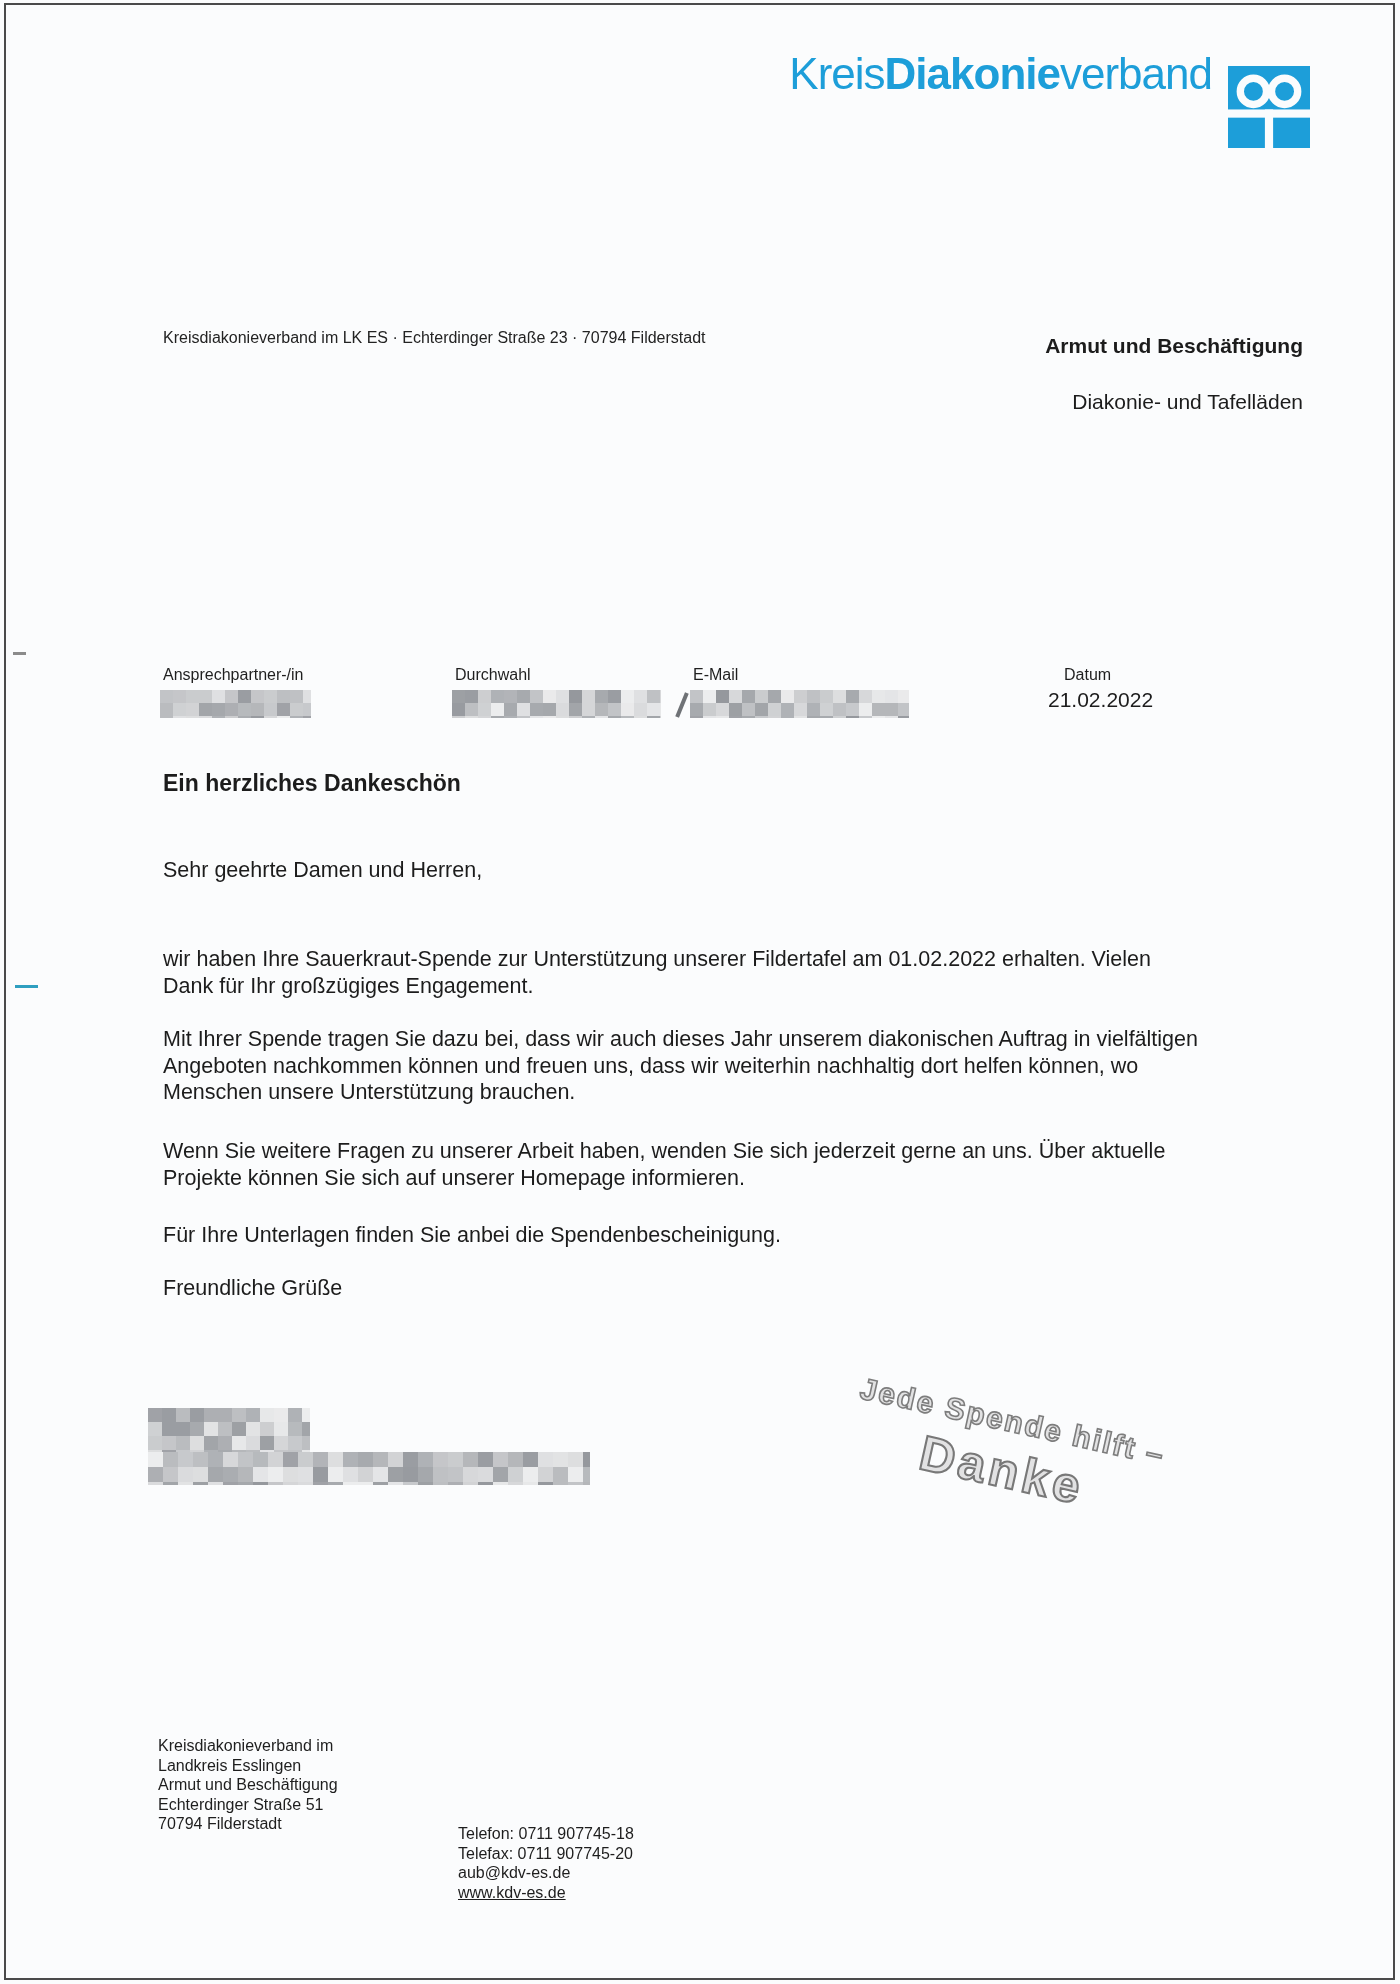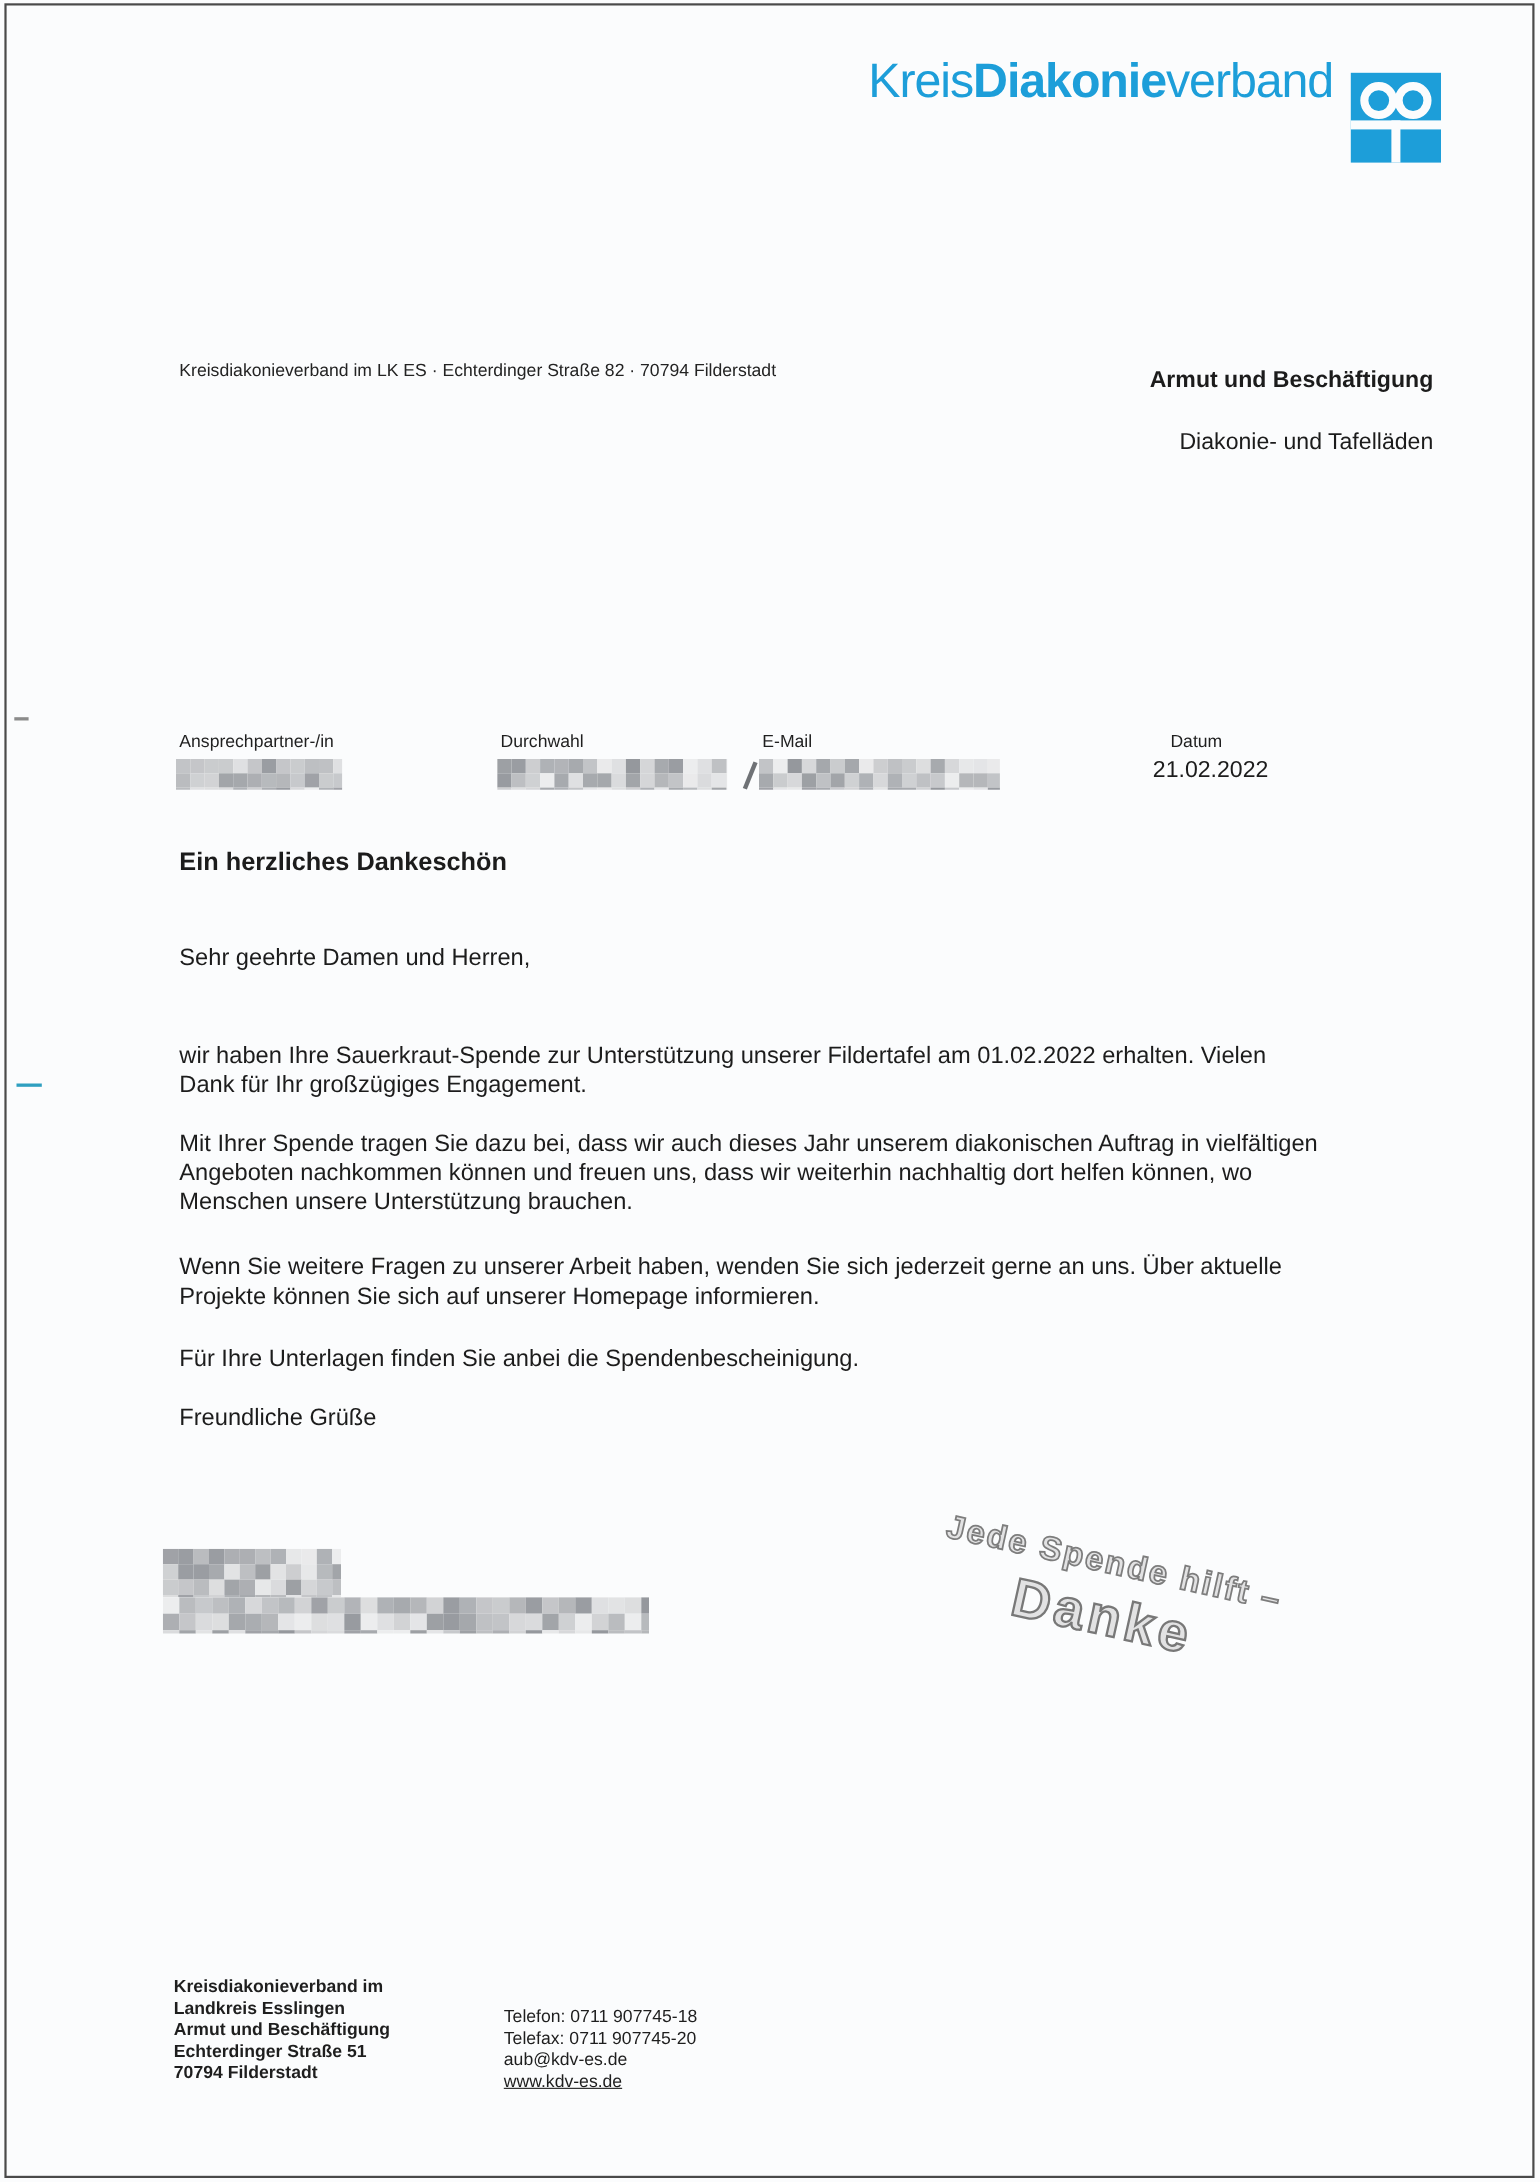--- a/index.html
+++ b/index.html
@@ -46,21 +46,21 @@
     transform:rotate(12.5deg);transform-origin:0 0;
     color:rgba(135,135,135,0.22);
     -webkit-text-stroke:1.6px #7d7d7d;
     font-weight:bold;
   }
   .stamp-line1{font-size:30px;letter-spacing:2px;}
   .stamp-line2{font-size:49px;letter-spacing:4px;margin-top:4px;-webkit-text-stroke:2.1px #787878;}
 
   
   .footer-col{font-size:16px;line-height:19.5px;color:#1e1e1e;}
-  .f-address{left:158px;top:1797px;font-weight:bold;}
+  .f-address{left:158px;top:1736px;}
   .f-contact{left:458px;top:1824px;}
   .f-contact div{height:19.5px;}
   .f-contact .underline{text-decoration:underline;}
   .f-bank{left:992px;top:1826px;}
 
   
   .mark-gray{left:13px;top:652px;width:13px;height:3px;background:#8b8b8b;}
   .mark-teal{left:15px;top:985px;width:23px;height:3px;background:#2f9fc0;}
 </style>
 </head>
@@ -73,21 +73,21 @@
     <div class="logo-line1"><span>Kreis</span><span class="bold">Diakonie</span><span>verband</span></div>
   </div>
   <svg class="logo-icon" viewBox="0 0 100 100" aria-hidden="true">
     <rect x="0" y="0" width="100" height="100" fill="#1d9ed9"></rect>
     <rect x="0" y="53" width="100" height="10" fill="#fbfcfd"></rect>
     <rect x="45" y="53" width="10" height="47" fill="#fbfcfd"></rect>
     <circle cx="31" cy="31" r="16" fill="none" stroke="#fbfcfd" stroke-width="9"></circle>
     <circle cx="69" cy="31" r="16" fill="none" stroke="#fbfcfd" stroke-width="9"></circle>
   </svg>
 
-  <div class="abs sender-line">Kreisdiakonieverband im LK ES · Echterdinger Straße 82 · 70794 Filderstadt</div>
+  <div class="abs sender-line">Kreisdiakonieverband im LK ES · Echterdinger Straße 23 · 70794 Filderstadt</div>
 
   <div class="abs dept">
     <div class="dept-title">Armut und Beschäftigung</div>
     <div class="dept-subtitle">Diakonie- und Tafelläden</div>
   </div>
 
   <div class="abs c-label" style="left:163px">Ansprechpartner-/in</div>
   <div class="abs c-label" style="left:455px">Durchwahl</div>
   <div class="abs c-label" style="left:693px">E-Mail</div>
   <div class="abs c-label" style="left:1064px">Datum</div>

